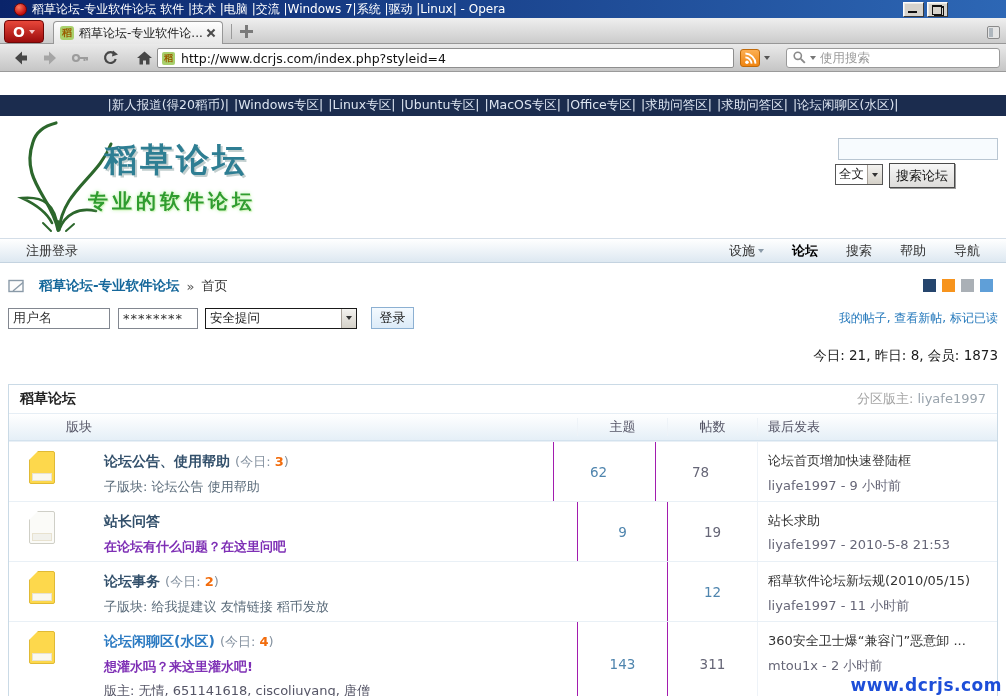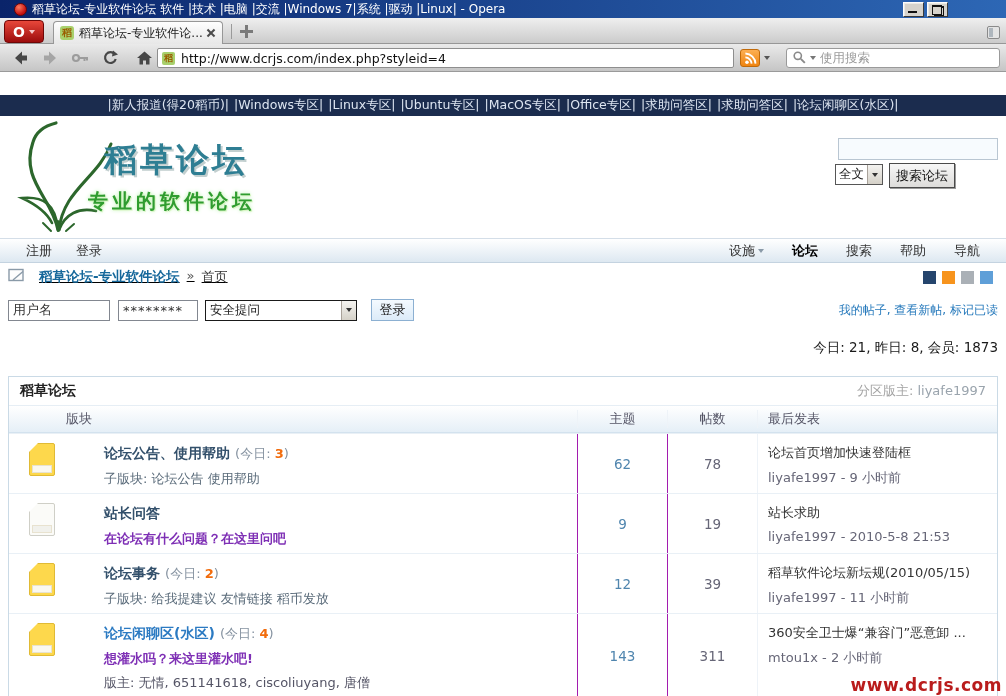--- a/index.html
+++ b/index.html
@@ -56,27 +56,27 @@
   .logo-cn { position:absolute; left:104px; top:22px; font-size:33px; font-weight:bold; color:#2e7e93; letter-spacing:3px; text-shadow:2px 2px 0 #c2cfcf; }
   .logo-sub { position:absolute; left:88px; top:72px; font-size:20px; font-weight:bold; color:#2f9c2f; letter-spacing:4px; text-shadow:1px 1px 0 #d9f6c5, 0 0 4px #aef0a0; }
   .hsearch-input { position:absolute; right:8px; top:22px; width:160px; height:22px; background:#f7fbfe; border:1px solid #b9c6d2; }
   .hscope { position:absolute; left:835px; top:48px; width:48px; height:21px; background:#fff; border:1px solid #565656; display:flex; align-items:center; font-size:12.5px; color:#222; }
   .hscope .txt { flex:1; padding-left:3px; }
   .selbtn { width:15px; height:100%; background:linear-gradient(#f4f3f0,#d5d1c8); border-left:1px solid #a9a29a; display:flex; align-items:center; justify-content:center; }
   .selbtn i { border-left:3.5px solid transparent; border-right:3.5px solid transparent; border-top:4px solid #333; }
   .hsearch-btn { position:absolute; left:889px; top:47px; width:66px; height:25px; background:linear-gradient(#f7f7f7,#dddcda); border:1px solid #4a4a4a; box-shadow:1px 1px 0 #9a9a9a; font-size:13px; color:#111; display:flex; align-items:center; justify-content:center; }
 
   .menubar { height:25px; margin-top:2px; background:linear-gradient(#ffffff,#dde8f1); border-top:1px solid #d4dee8; border-bottom:1px solid #c4d3e0; display:flex; align-items:center; font-size:13px; color:#333; padding:0 26px; }
-  .menubar .grp-l { display:flex; gap:24px; }
+  .menubar .grp-l { display:flex; }
   .menubar .grp-r { margin-left:auto; display:flex; gap:28px; align-items:center; }
   .menubar .bold { font-weight:bold; color:#000; }
   .mchev { display:inline-block; margin-left:3px; border-left:3px solid transparent; border-right:3px solid transparent; border-top:4px solid #8a9aa8; vertical-align:middle; }
 
   .content { padding:0 8px; }
-  .crumbrow { margin-top:5px; height:20px; display:flex; position:relative;text-decoration:underline; }
+  .crumbrow { margin-top:13px; height:20px; display:flex; align-items:center; position:relative; }
   .crumb-site { margin-left:14px; font-size:13.5px; font-weight:bold; color:#16689b; cursor:pointer; }
   .crumb-sep { margin:0 7px; color:#555; font-size:13px; }
   .crumb-page { font-size:13px; color:#333; }
   .styleboxes { position:absolute; right:5px; top:3px; display:flex; gap:6px; }
   .stylebox { width:13px; height:13px; cursor:pointer; }
 
   .loginrow { margin-top:10px; height:24px; display:flex; align-items:center; position:relative; }
   .fld { height:21px; border:1px solid #828790; font-size:13px; padding:0 4px; color:#333; background:#fff; font-family:inherit; }
   .fld.user { width:102px; }
   .fld.pass { width:80px; margin-left:8px; letter-spacing:1px; }
@@ -113,23 +113,23 @@
   .today b { color:#f26c0c; }
   .sub { margin-top:7px; font-size:13px; color:#5a6b7a; }
   .sub.purple { color:#7e2fb5; font-weight:bold; }
   .mods { margin-top:6px; font-size:13px; color:#556; }
   .cell-topics,.cell-posts { width:90px; display:flex; align-items:center; justify-content:center; font-size:13.5px; border-left:1px solid #a21caf; }
   .cell-topics { color:#4f85ae; }
   .cell-posts { color:#667; }
   .cell-last { width:240px; padding:10px 8px 5px 10px; font-size:13px; color:#333; border-left:1px solid #eef3f8; }
   .cell-last .lt { cursor:pointer; display:block; white-space:nowrap; overflow:hidden; }
   .cell-last .meta { margin-top:7px; color:#667; }
-  .r1 { min-height:56px; } .r2 { min-height:52px; } .r3 { min-height:56px; } .r4 { min-height:72px; }
-
-  .watermark { position:absolute; right:4px; bottom:1px; font-size:17px; font-weight:bold; color:#b91c1c; letter-spacing:0.5px; }
+  .r1 { min-height:56px;gap:12px; } .r2 { min-height:52px; } .r3 { min-height:56px; } .r4 { min-height:72px; }
+
+  .watermark { position:absolute; right:4px; bottom:1px; font-size:17px; font-weight:bold; color:#1d4ed8; letter-spacing:0.5px; }
 </style>
 </head>
 <body>
 
 <div class="screen">
 
   <div class="titlebar">
     <span class="op-ico"></span>
     <span class="wtitle">稻草论坛-专业软件论坛 软件 |技术 |电脑 |交流 |Windows 7|系统 |驱动 |Linux| - Opera</span>
     <span class="winbtns">
@@ -336,21 +336,20 @@
         </div>
 
         <div class="frow r3">
           <div class="fmain">
             <span class="ficon"></span>
             <span class="fname">论坛事务</span>
             <span class="today"><span>(今日: </span><b>2</b><span>)</span></span>
             <div class="sub">子版块: 给我提建议  友情链接  稻币发放</div>
           </div>
           <div class="cell-topics">12</div>
-          <div class="cell-posts">39</div>
           <div class="cell-last">
             <span class="lt">稻草软件论坛新坛规(2010/05/15)</span>
             <div class="meta"><span>liyafe1997</span><span> - 11 小时前</span></div>
           </div>
         </div>
 
         <div class="frow r4">
           <div class="fmain">
             <span class="ficon"></span>
             <span class="fname blue">论坛闲聊区(水区)</span>

